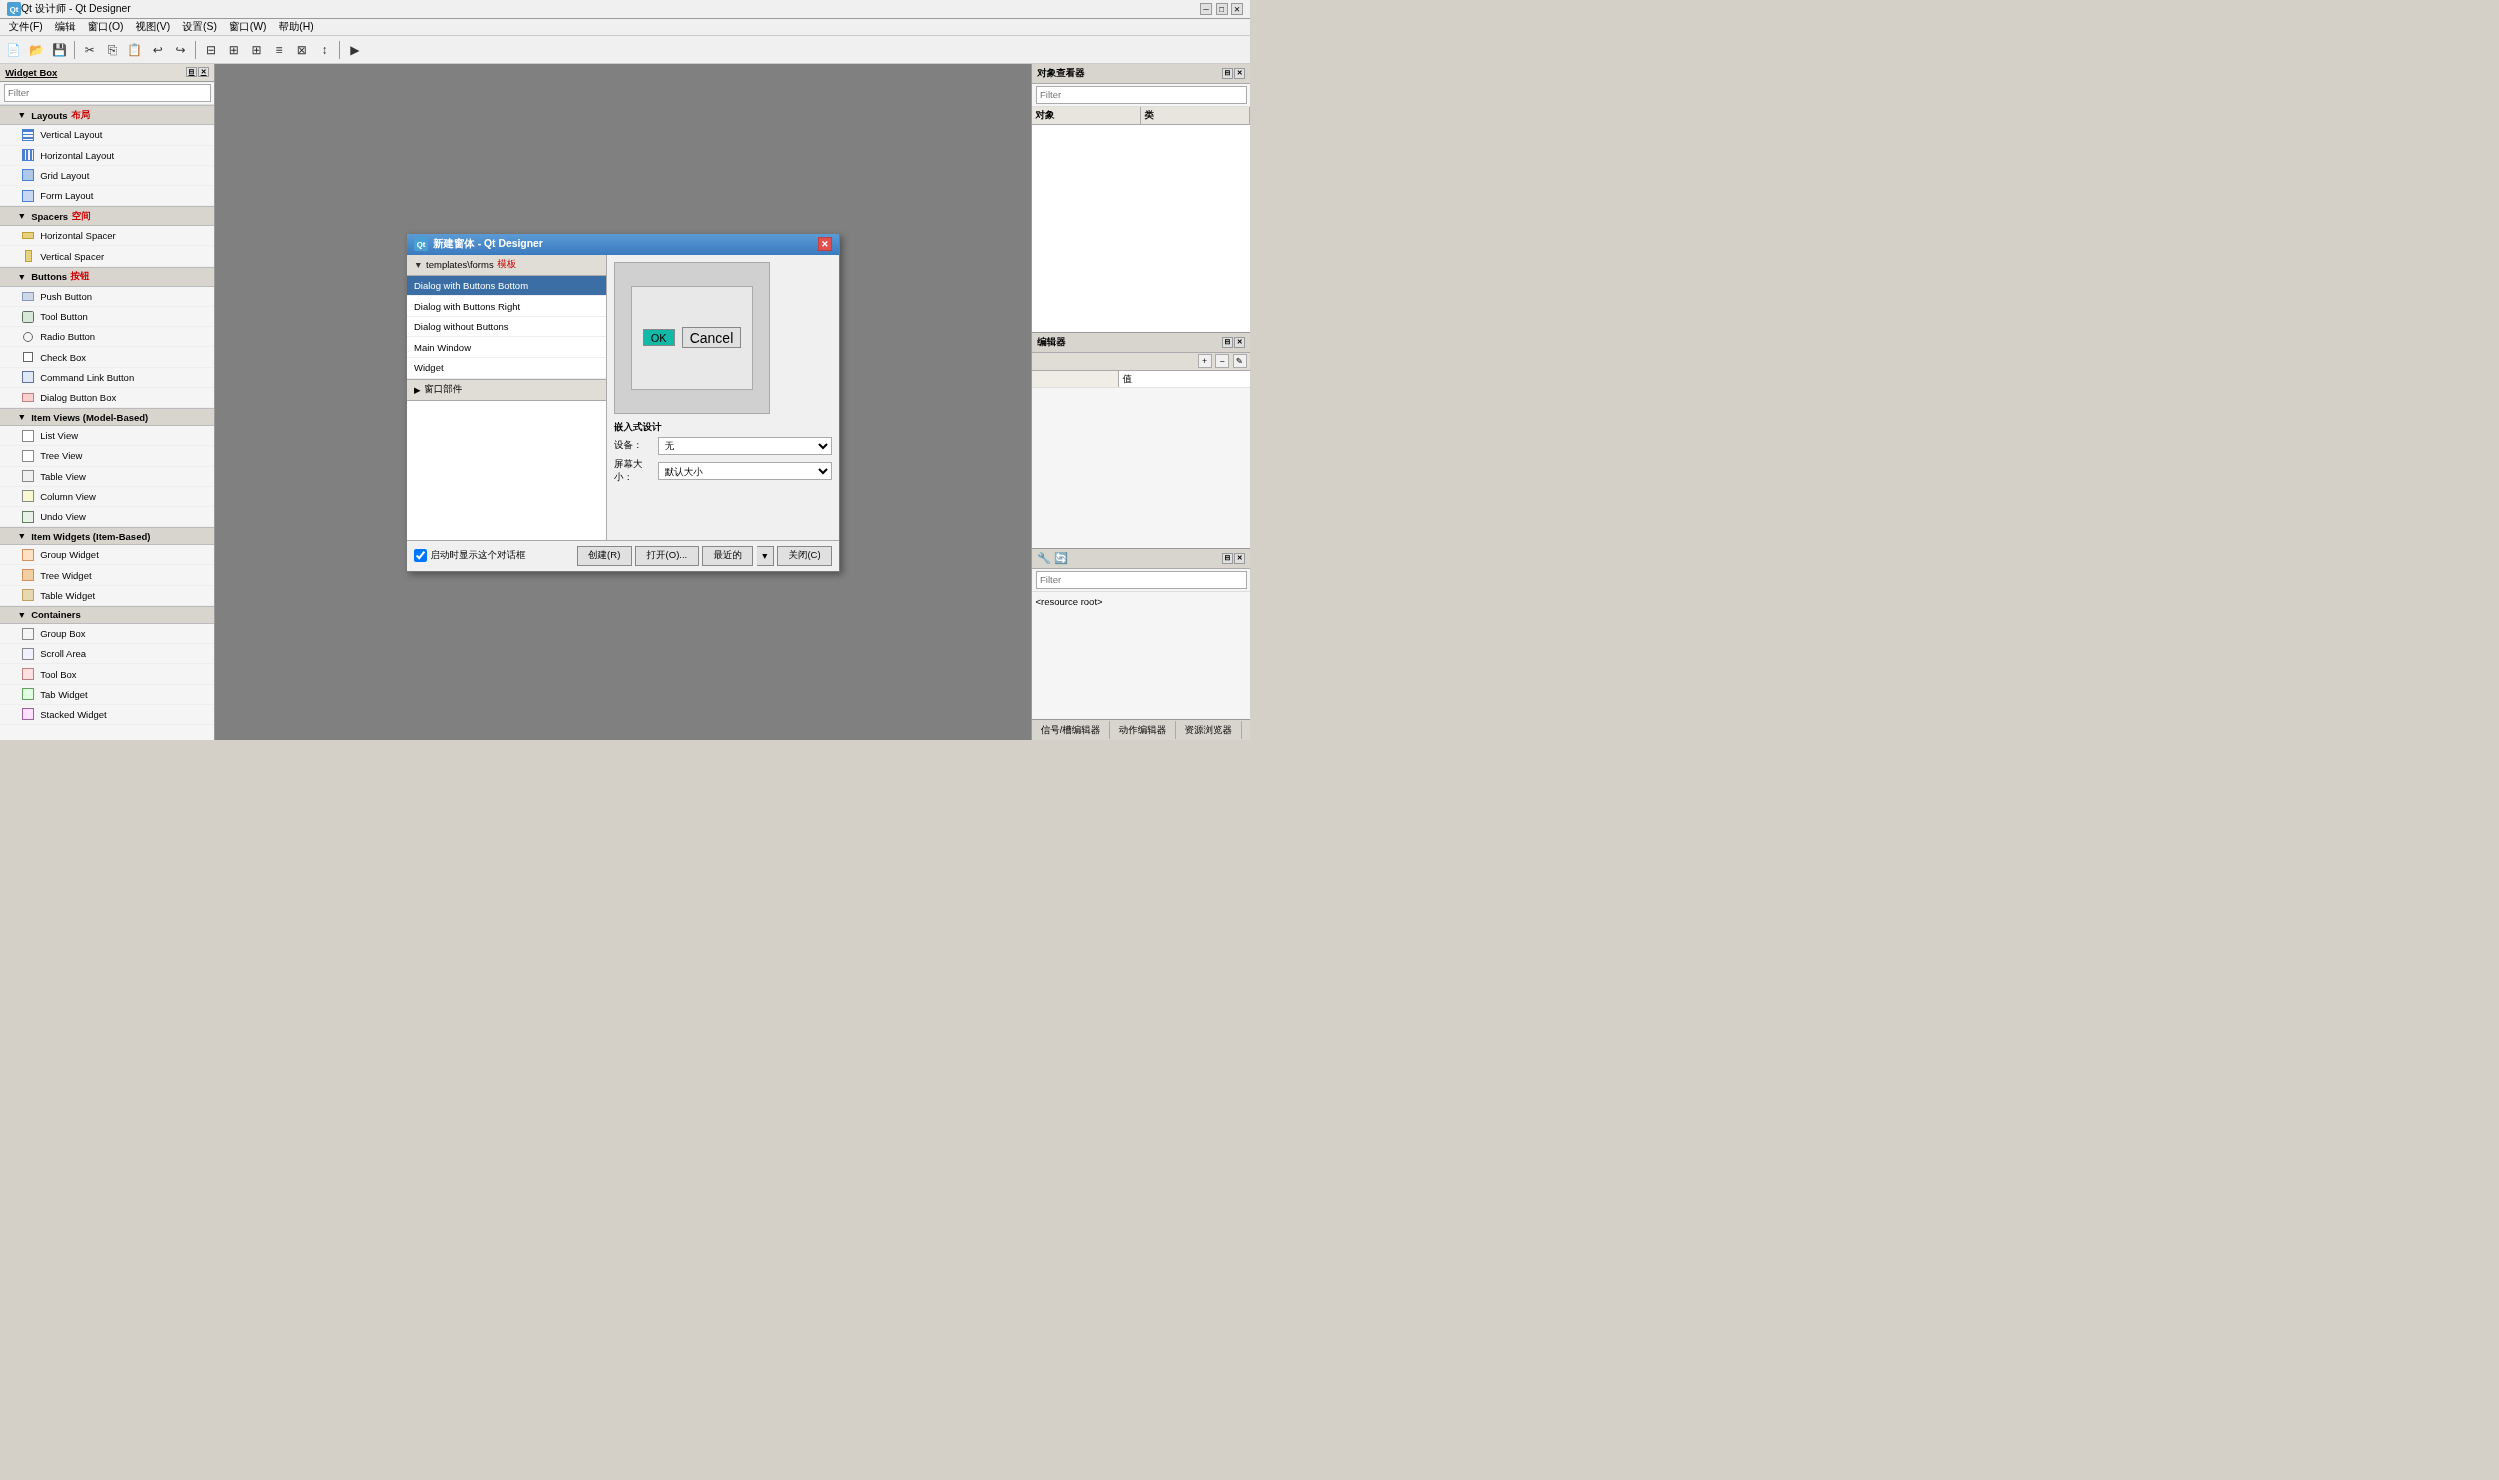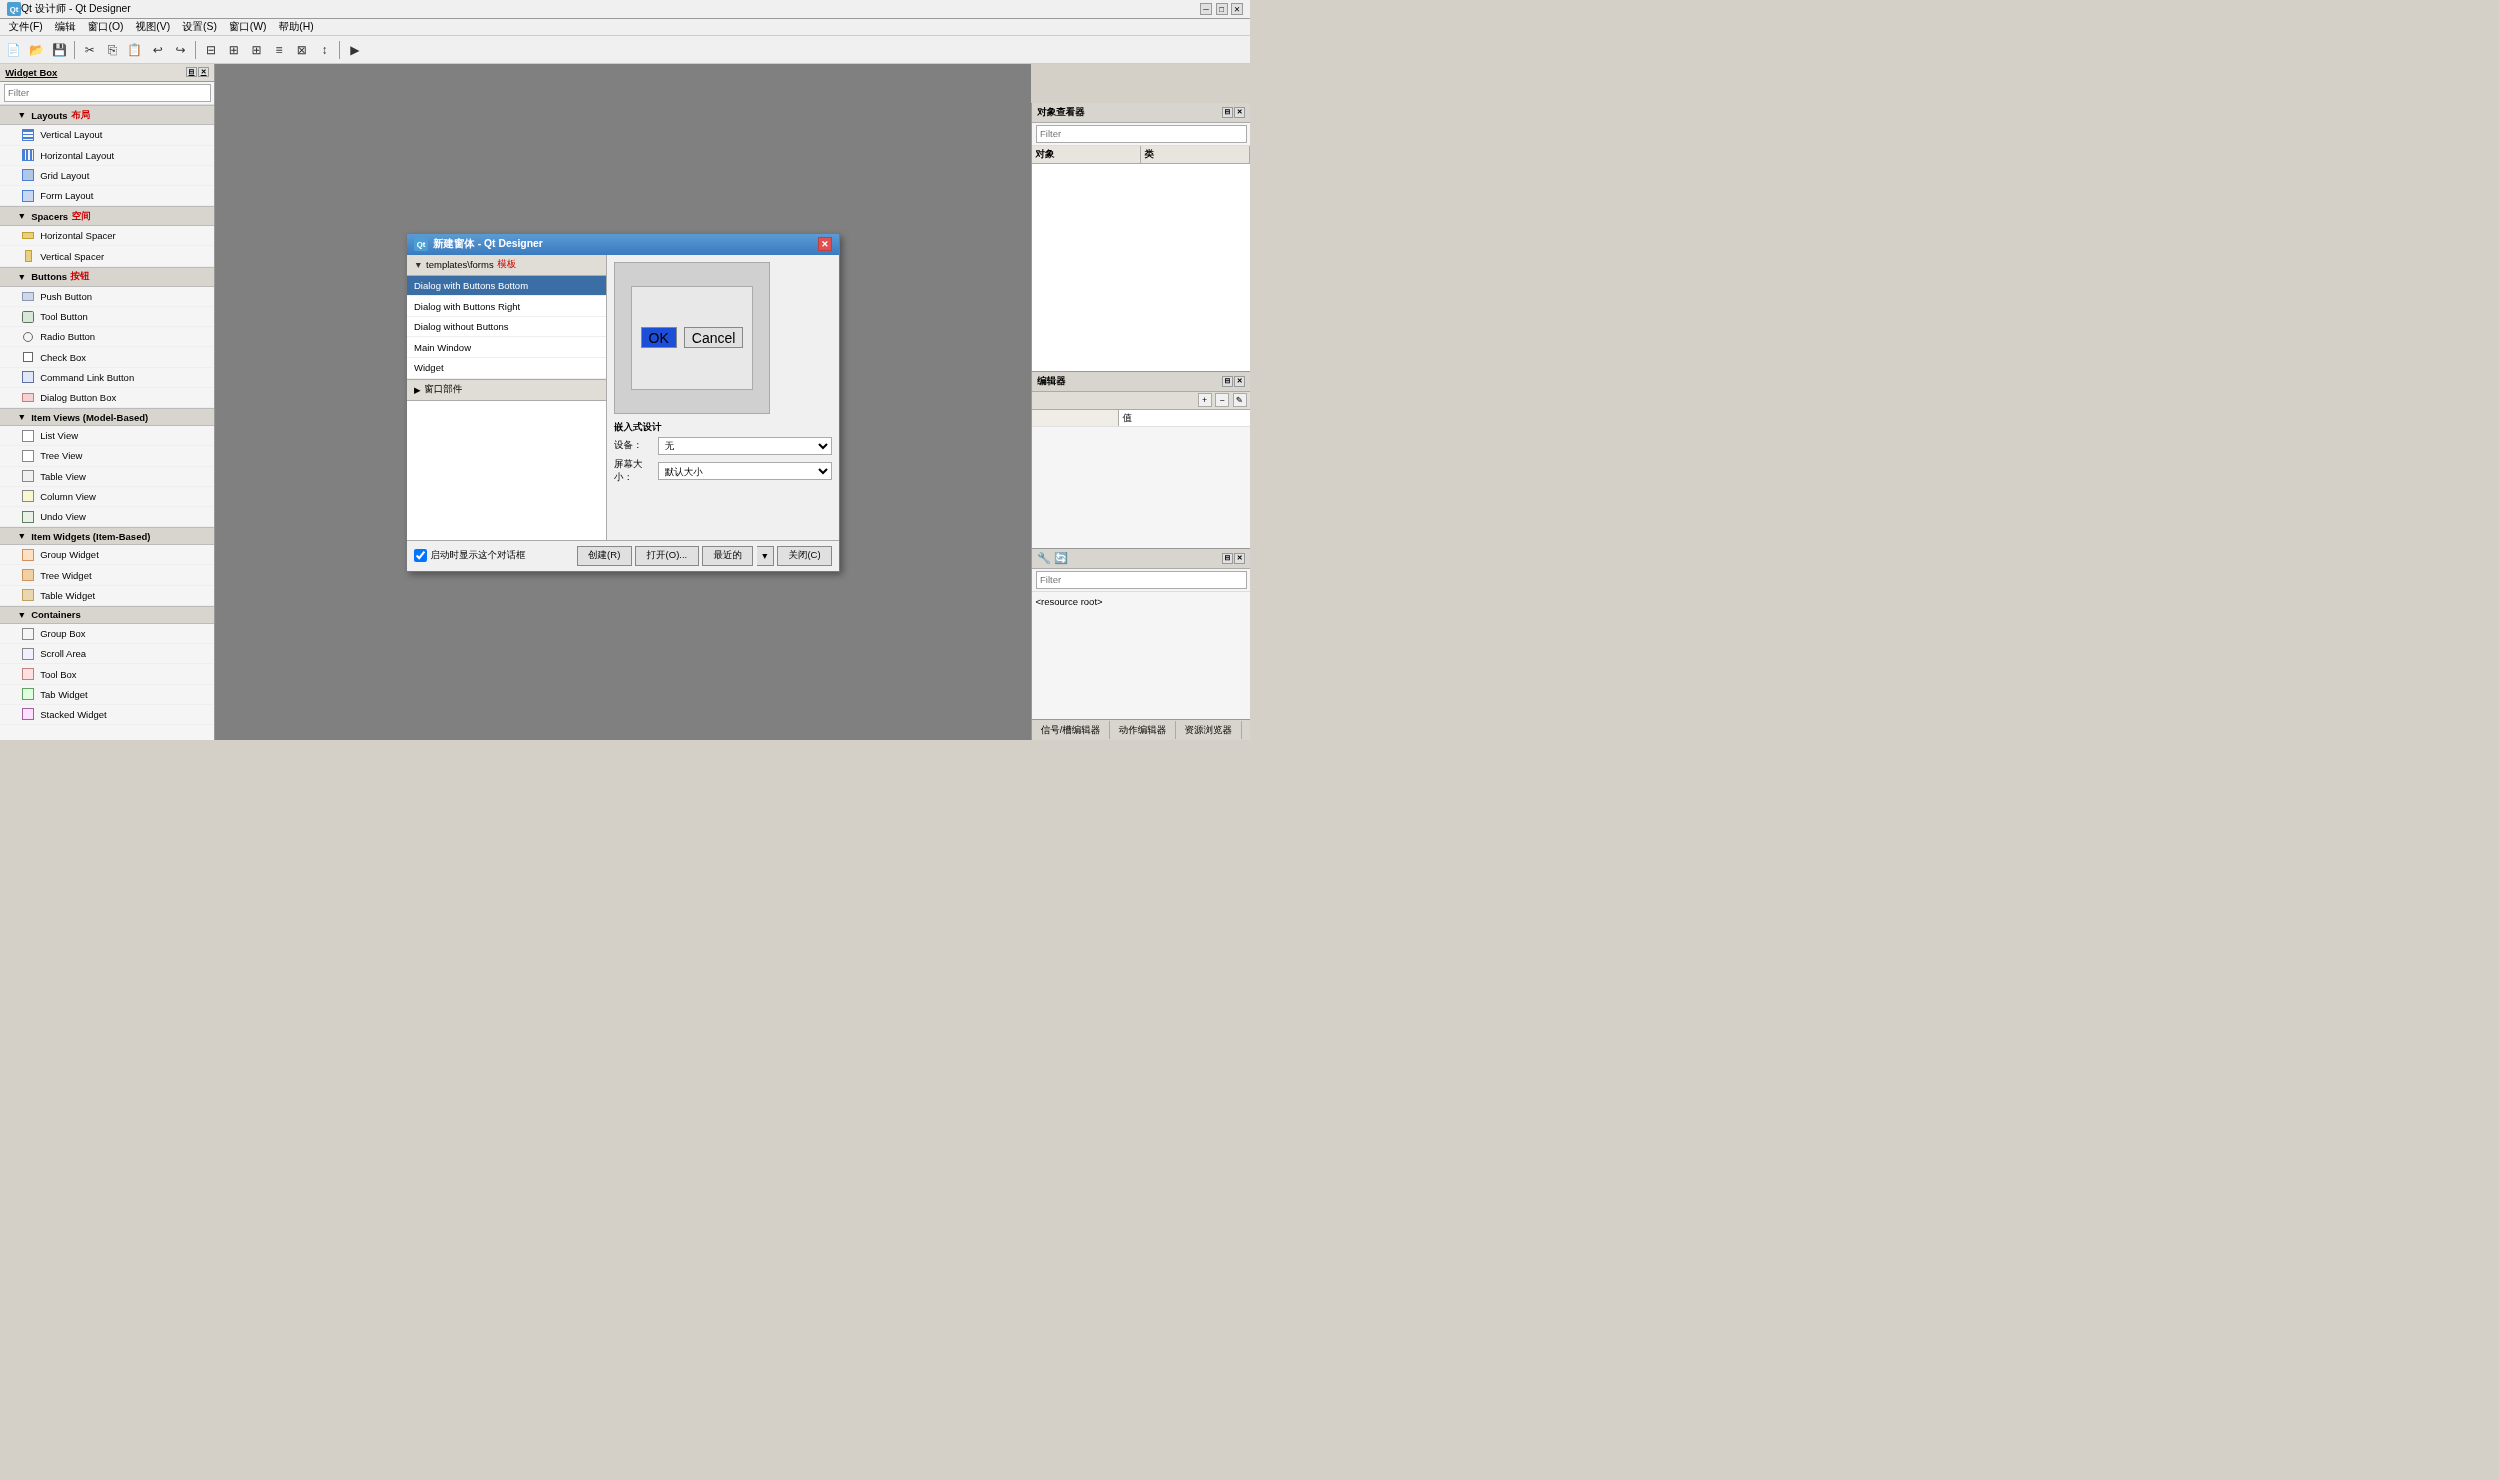--- a/index.html
+++ b/index.html
@@ -167,21 +167,20 @@
       position: relative;
       overflow: hidden;
     }
 
     
     .right-panels {
       width: 219px;
       display: flex;
       flex-direction: column;
       border-left: 0.9px solid #999;
-      margin-top: 39px;
     }
     .object-inspector {
       height: 269px;
       background: #f5f5f5;
       border-bottom: 0.9px solid #999;
       display: flex;
       flex-direction: column;
     }
     .property-editor {
       flex: 1;
@@ -394,24 +393,24 @@
       background: #e8e8e8;
       border: 0.9px solid #aaa;
       width: 122px;
       height: 104px;
       display: flex;
       align-items: center;
       justify-content: center;
       gap: 7px;
     }
     .preview-ok-btn {
-      background: #1d4ed8;
+      background: #14b8a6;
       border: 0.9px solid #888;
       padding: 1.7px 7px;
-      font-size: 14px;
+      font-size: 11px;
       cursor: pointer;
     }
     .preview-cancel-btn {
       background: #e0e0e0;
       border: 0.9px solid #888;
       padding: 1.7px 7px;
       font-size: 14px;
       cursor: pointer;
     }
     .embedded-design {

